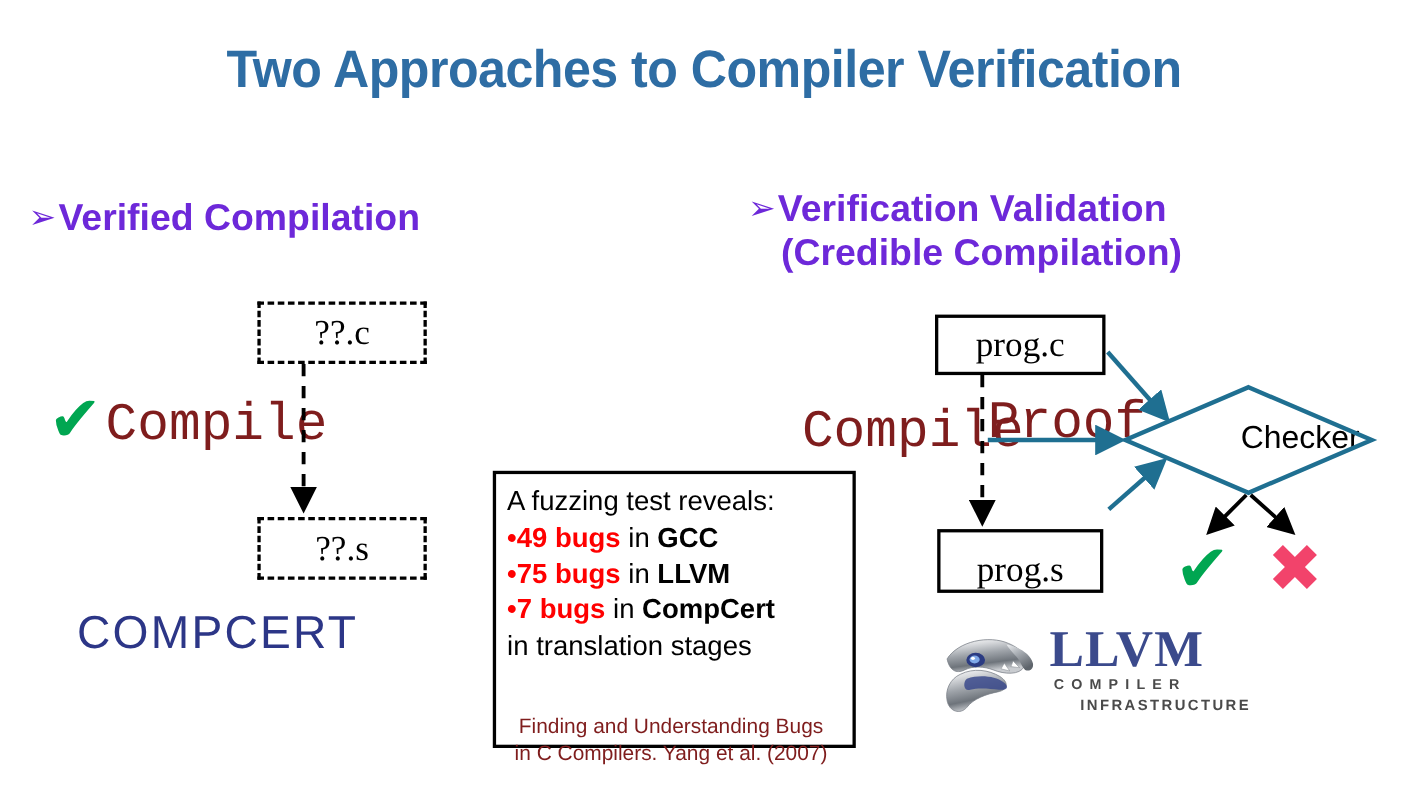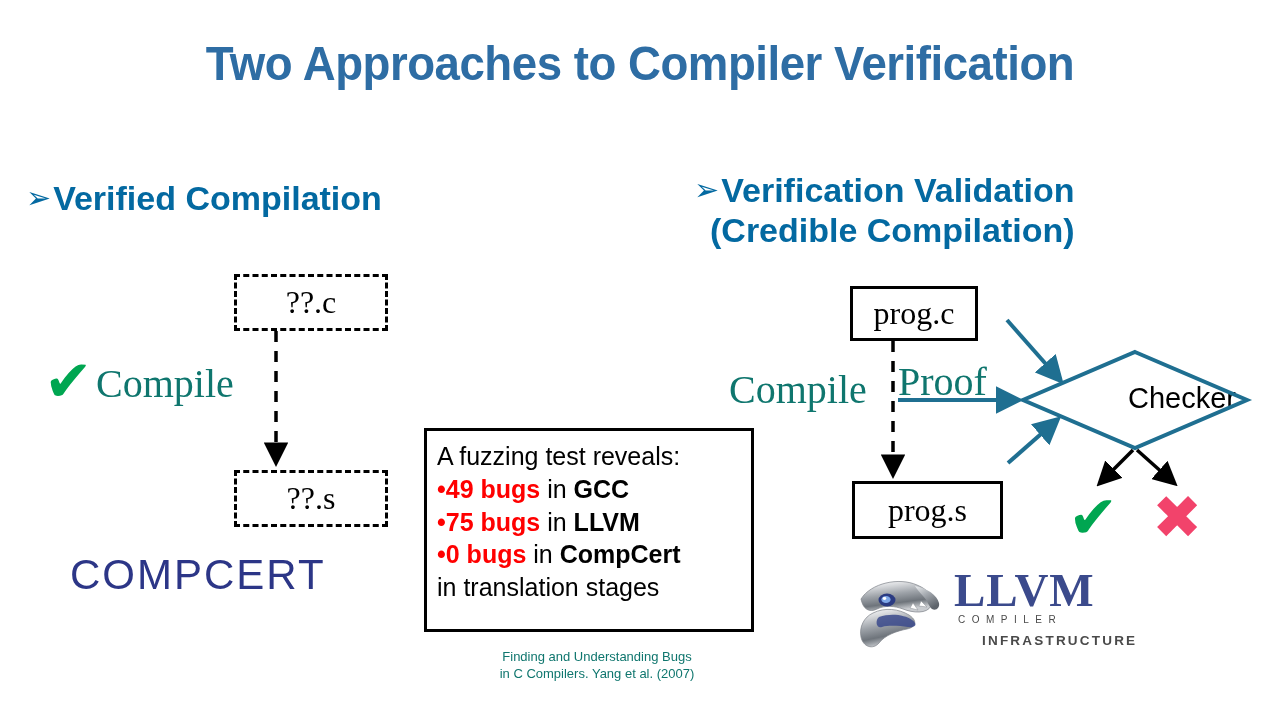--- a/index.html
+++ b/index.html
@@ -39,24 +39,23 @@
     transform-origin: center top;
     white-space: nowrap;
   }
 
   
   .heading {
     position: absolute;
     font-family: "Liberation Sans", sans-serif;
     font-weight: bold;
     font-size: 34px;
-    color: #0369a1;
+    color: #6d28d9;
     line-height: 1.18;
     white-space: pre;
-    text-align: right;
   }
   .heading .bullet {
     font-family: "DejaVu Sans", sans-serif;
     font-size: 30px;
     font-weight: normal;
     margin-right: 2px;
     position: relative;
     top: -2px;
   }
   #heading-left  { left: 26px;  top: 178px; }
@@ -73,29 +72,29 @@
     font-size: 32px;
     color: #000;
     background: #fff;
     box-sizing: border-box;
   }
   .filebox.dashed { border: 3px dashed #000; }
   .filebox.solid  { border: 3px solid  #000; }
 
   #box-qc { left: 234px; top: 274px; width: 154px; height: 57px; }
   #box-qs { left: 234px; top: 470px; width: 154px; height: 57px; }
-  #box-progc { left: 850px; top: 286px; width: 128px; height: 55px; }
-  #box-progs { left: 852px; top: 481px; width: 151px; height: 58px; }
+  #box-progc { left: 850px; top: 286px; width: 155px; height: 55px; }
+  #box-progs { left: 852px; top: 481px; width: 151px; height: 58px; align-items: flex-end; }
 
   
   .plainlabel {
     position: absolute;
-    font-family: Liberation Serif, serif;
-    font-size: 40px;
-    color: #0f766e;
+    font-family: Liberation Mono, monospace;
+    font-size: 48px;
+    color: #7f1d1d;
     white-space: nowrap;
   }
   #label-compile-left  { left: 96px;  top: 360px; }
   #label-compile-right { left: 729px; top: 366px; }
   #label-proof         { left: 898px; top: 358px; }
 
   
   .glyph-check {
     position: absolute;
     font-family: "DejaVu Sans", sans-serif;
@@ -123,49 +122,49 @@
     font-size: 42px;
     font-weight: 300;
     letter-spacing: 2px;
     color: #2C3687;
     white-space: nowrap;
   }
 
   
   #fuzzbox {
     position: absolute;
-    left: 424px;
+    left: 448px;
     top: 428px;
     width: 330px;
-    height: 204px;
+    height: 252px;
     border: 3px solid #000;
     background: #fff;
     box-sizing: border-box;
     padding: 9px 0 0 10px;
     font-family: "Liberation Sans", sans-serif;
     font-size: 25px;
     line-height: 1.31;
     color: #000;
   }
   #fuzzbox .row { white-space: nowrap; }
   #fuzzbox .red { color: #FF0000; font-weight: bold; margin-top: 42px; }
   #fuzzbox .bk  { color: #000; font-weight: bold; }
   #fuzzbox .dot { color: #FF0000; font-weight: bold; }
 
   
   #caption {
     position: absolute;
-    left: 412px;
+    left: 425px;
     top: 649px;
     width: 370px;
     text-align: center;
     font-family: "Liberation Sans", sans-serif;
-    font-size: 13px;
+    font-size: 19px;
     line-height: 1.3;
-    color: #0f766e;
+    color: #7f1d1d;
   }
 
   
   #label-checker {
     position: absolute;
     left: 1128px;
     top: 382px;
     font-family: "Liberation Sans", sans-serif;
     font-size: 29px;
     color: #000;
@@ -197,24 +196,24 @@
     font-size: 47px;
     letter-spacing: 1px;
     color: #3B4A8C;
     line-height: 1;
   }
   #llvm-sub1 {
     position: absolute;
     left: 103px;
     top: 49px;
     font-family: "Liberation Sans", sans-serif;
-    font-size: 10px;
+    font-size: 13px;
     letter-spacing: 6.5px;
     color: #4A4A4A;
-    font-weight: normal;
+    font-weight: bold;
   }
   #llvm-sub2 {
     position: absolute;
     left: 99px;
     top: 68px;
     font-family: "Liberation Sans", sans-serif;
     font-size: 13.5px;
     letter-spacing: 2.2px;
     color: #4A4A4A;
     font-weight: bold;
@@ -263,21 +262,21 @@
 
   <div id="fuzzbox">
     <div class="row">A fuzzing test reveals:</div>
     <div class="row">
       <span class="dot">•</span><span class="red">49 bugs</span><span> in </span><span class="bk">GCC</span>
     </div>
     <div class="row">
       <span class="dot">•</span><span class="red">75 bugs</span><span> in </span><span class="bk">LLVM</span>
     </div>
     <div class="row">
-      <span class="dot">•</span><span class="red">0 bugs</span><span> in </span><span class="bk">CompCert</span>
+      <span class="dot">•</span><span class="red">7 bugs</span><span> in </span><span class="bk">CompCert</span>
     </div>
     <div class="row">in translation stages</div>
   </div>
 
   <div id="caption">
     <div>Finding and Understanding Bugs</div>
     <div>in C Compilers. Yang et al. (2007)</div>
   </div>
 
   <div id="llvm-logo">

